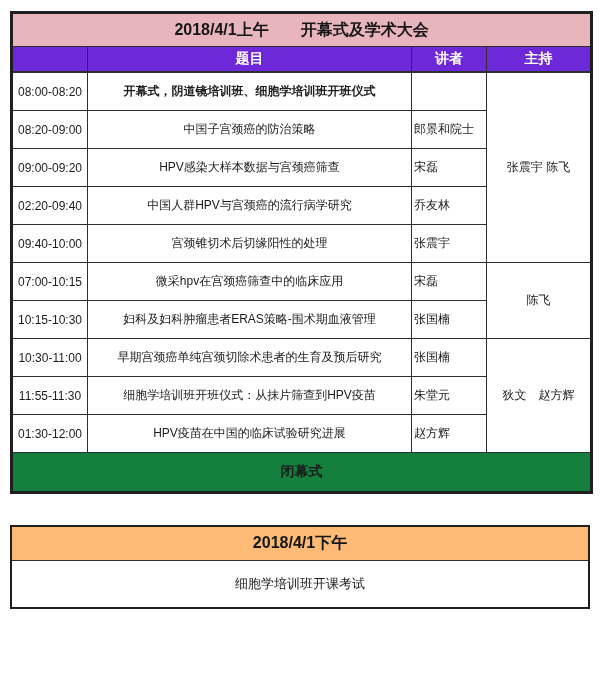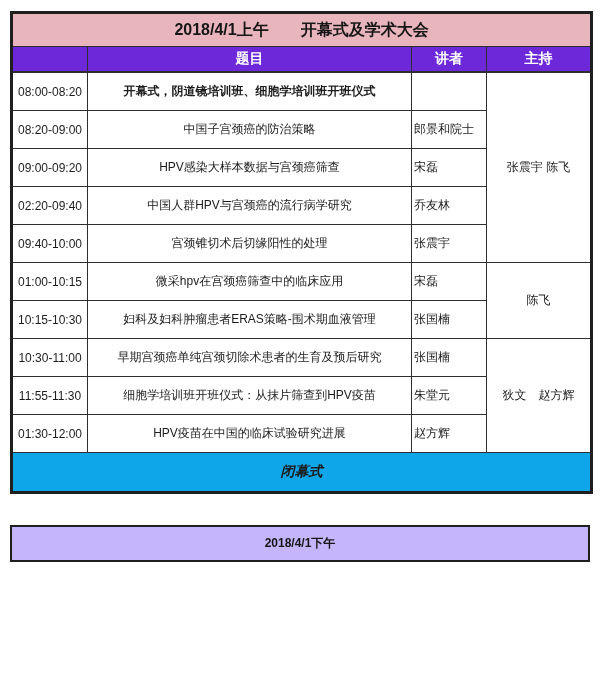--- a/index.html
+++ b/index.html
@@ -47,36 +47,35 @@
     height: 22px;
     border-bottom-width: 2px;
   }
   tr.body-row td { height: 37px; font-size: 12px; }
   td.time-cell   { text-align: center; padding: 0 2px; }
   td.topic-cell  { text-align: center; padding: 0 8px; }
   td.topic-cell.bold { font-weight: bold; }
   td.speaker-cell { text-align: left; padding: 0 2px; }
   td.host-cell    { text-align: center; vertical-align: middle; padding: 16px 2px; font-size: 13px; }
   td.footer-cell {
-    background: #0ea5e9;
+    background: #15803d;
     height: 36px;
     text-align: center;
     font-weight: bold;
     font-size: 14px;
     border-top-width: 2px;
-    font-style: italic;
   }
   
   table.afternoon { margin-top: 31px; border-width: 2px; }
   td.pm-title-cell {
-    background: #c4b5fd;
+    background: #fdba74;
     height: 31px;
     text-align: center;
     font-weight: bold;
-    font-size: 12px;
+    font-size: 16px;
     color: #161616;
     border-bottom-width: 2px;
   }
   td.pm-row-cell {
     height: 44px;
     text-align: center;
     font-size: 13px;
   }
 </style>
 </head>
@@ -123,21 +122,21 @@
         <td class="topic-cell">中国人群HPV与宫颈癌的流行病学研究</td>
         <td class="speaker-cell">乔友林</td>
       </tr>
       <tr class="body-row">
         <td class="time-cell">09:40-10:00</td>
         <td class="topic-cell">宫颈锥切术后切缘阳性的处理</td>
         <td class="speaker-cell">张震宇</td>
       </tr>
 
       <tr class="body-row">
-        <td class="time-cell">01:00-10:15</td>
+        <td class="time-cell">07:00-10:15</td>
         <td class="topic-cell">微采hpv在宫颈癌筛查中的临床应用</td>
         <td class="speaker-cell">宋磊</td>
         <td class="host-cell" rowspan="2">陈飞</td>
       </tr>
       <tr class="body-row">
         <td class="time-cell">10:15-10:30</td>
         <td class="topic-cell">妇科及妇科肿瘤患者ERAS策略-围术期血液管理</td>
         <td class="speaker-cell">张国楠</td>
       </tr>
 
@@ -162,16 +161,19 @@
         <td colspan="4" class="footer-cell">闭幕式</td>
       </tr>
     </tbody>
   </table>
 
   <table class="schedule afternoon">
     <tbody>
       <tr>
         <td class="pm-title-cell">2018/4/1下午</td>
       </tr>
+      <tr>
+        <td class="pm-row-cell">细胞学培训班开课考试</td>
+      </tr>
     </tbody>
   </table>
 
 </div>
 
 </body></html>

